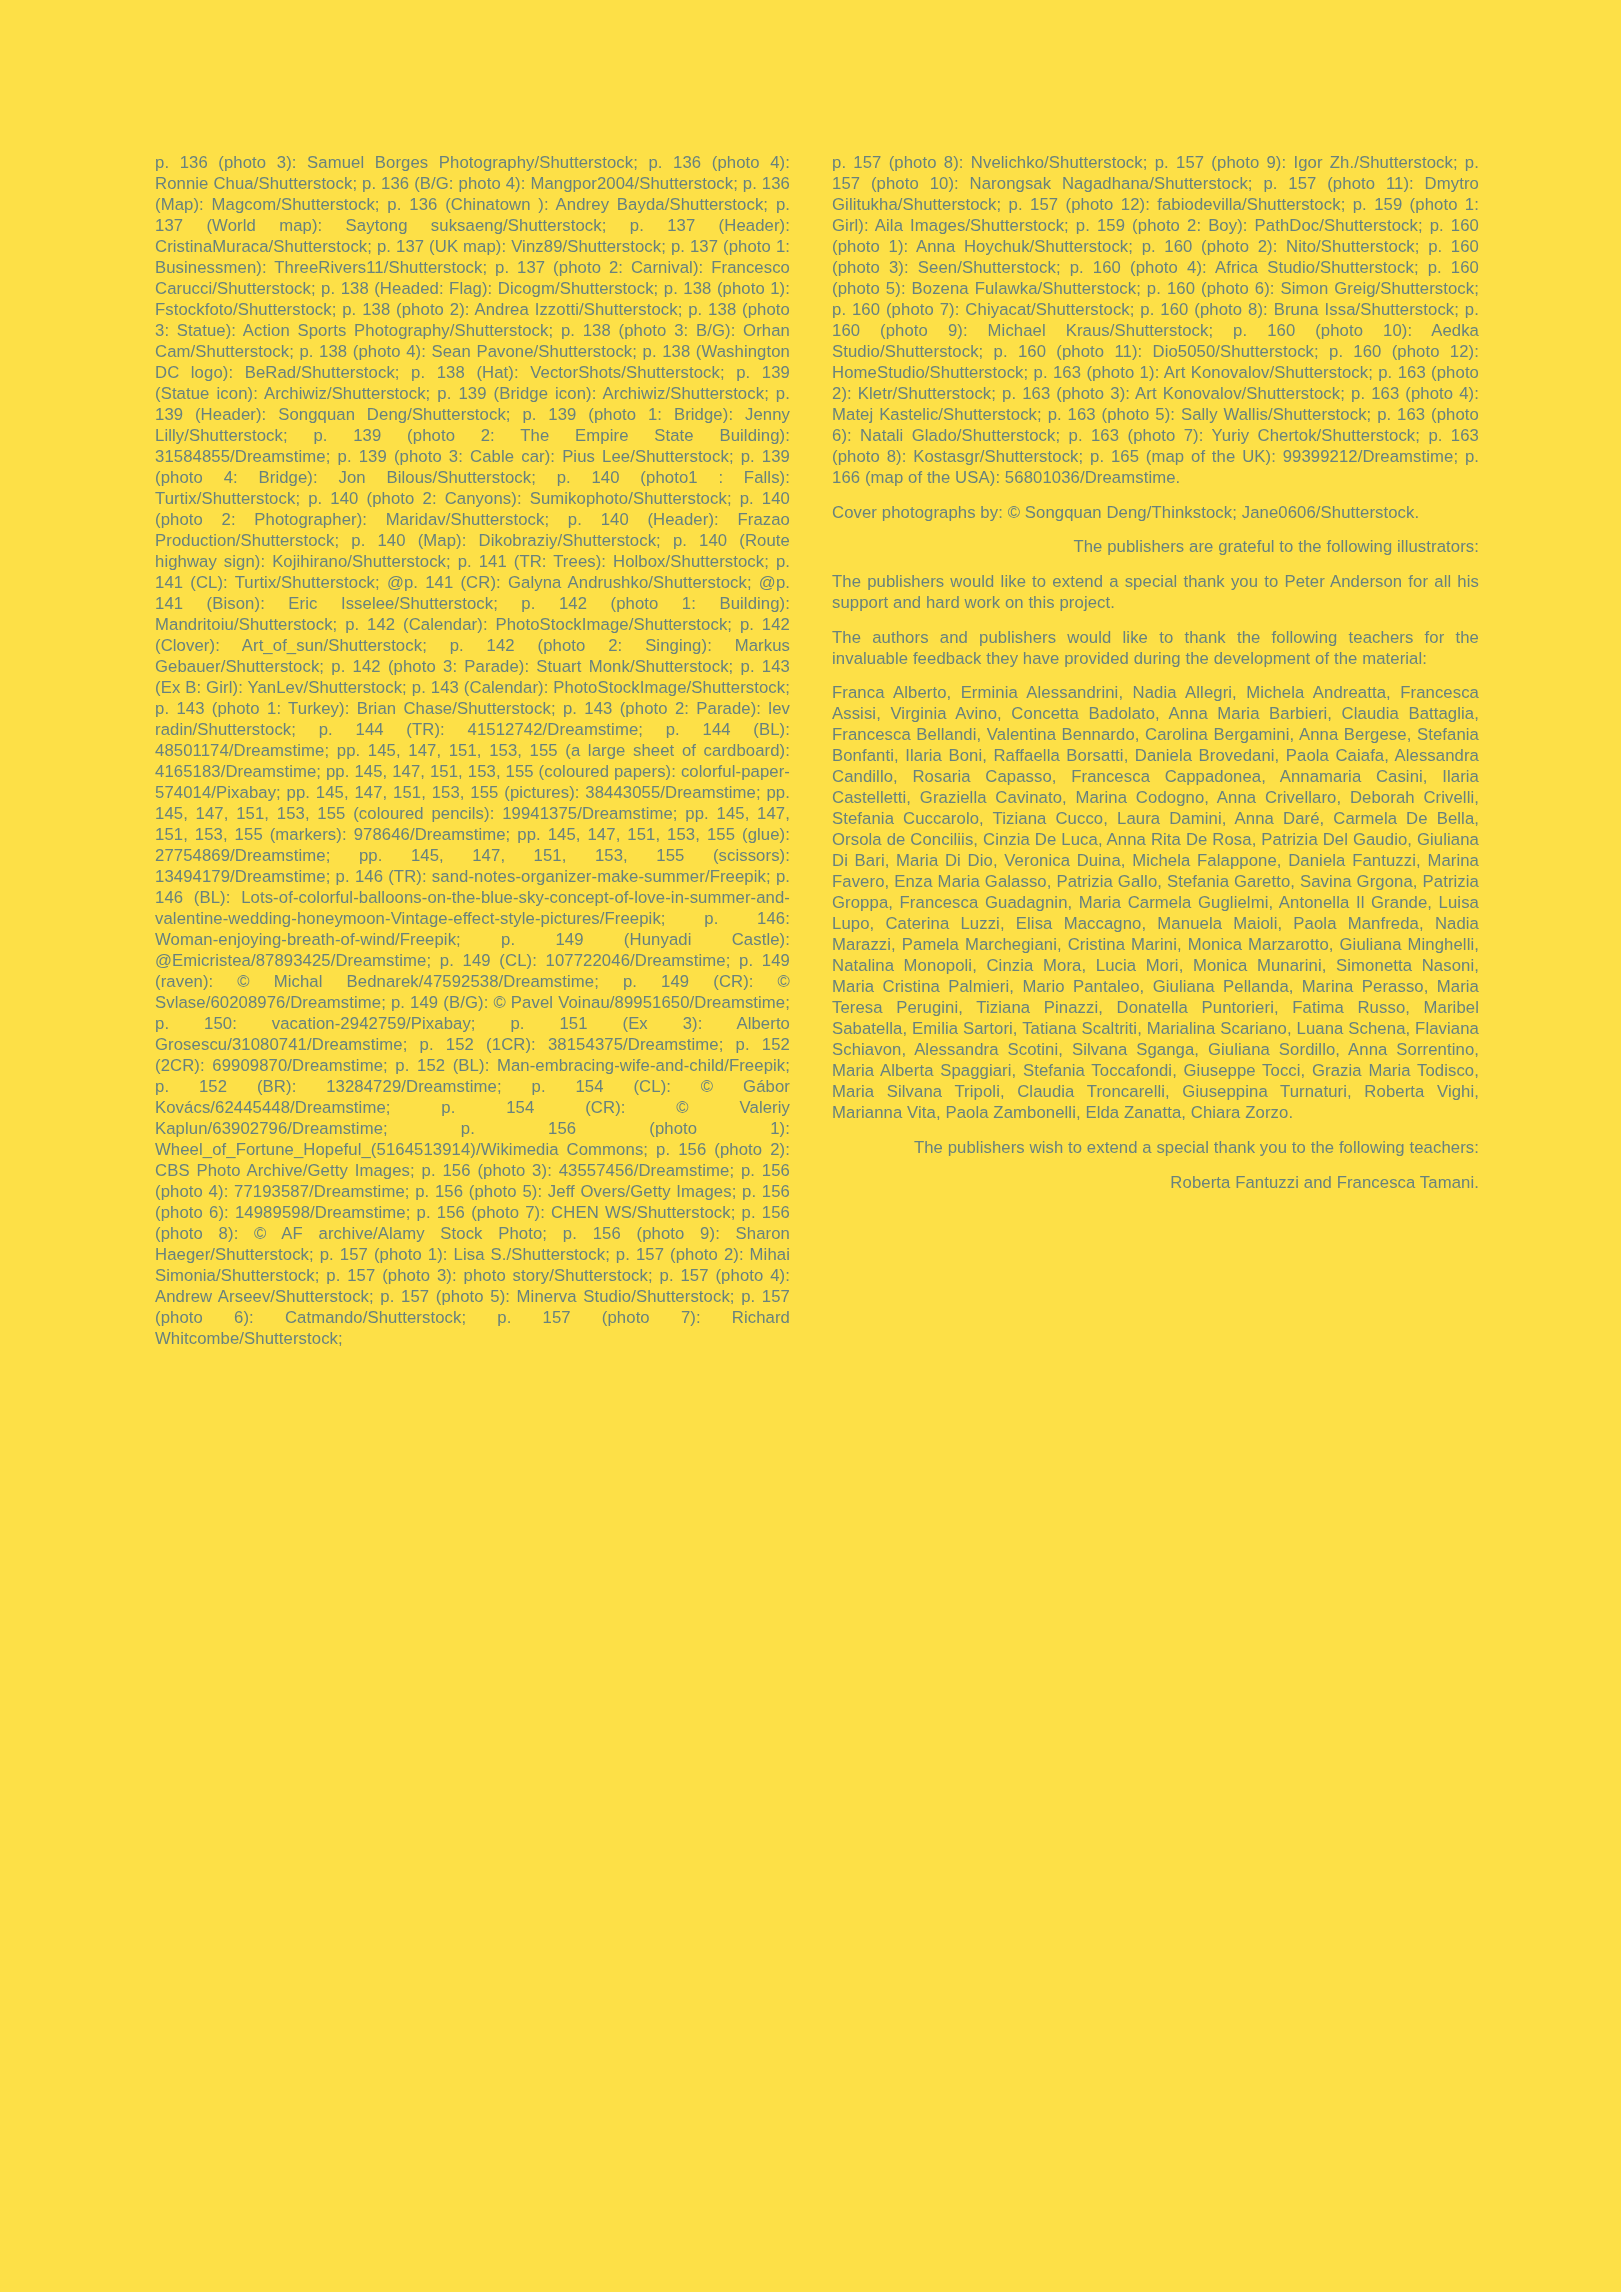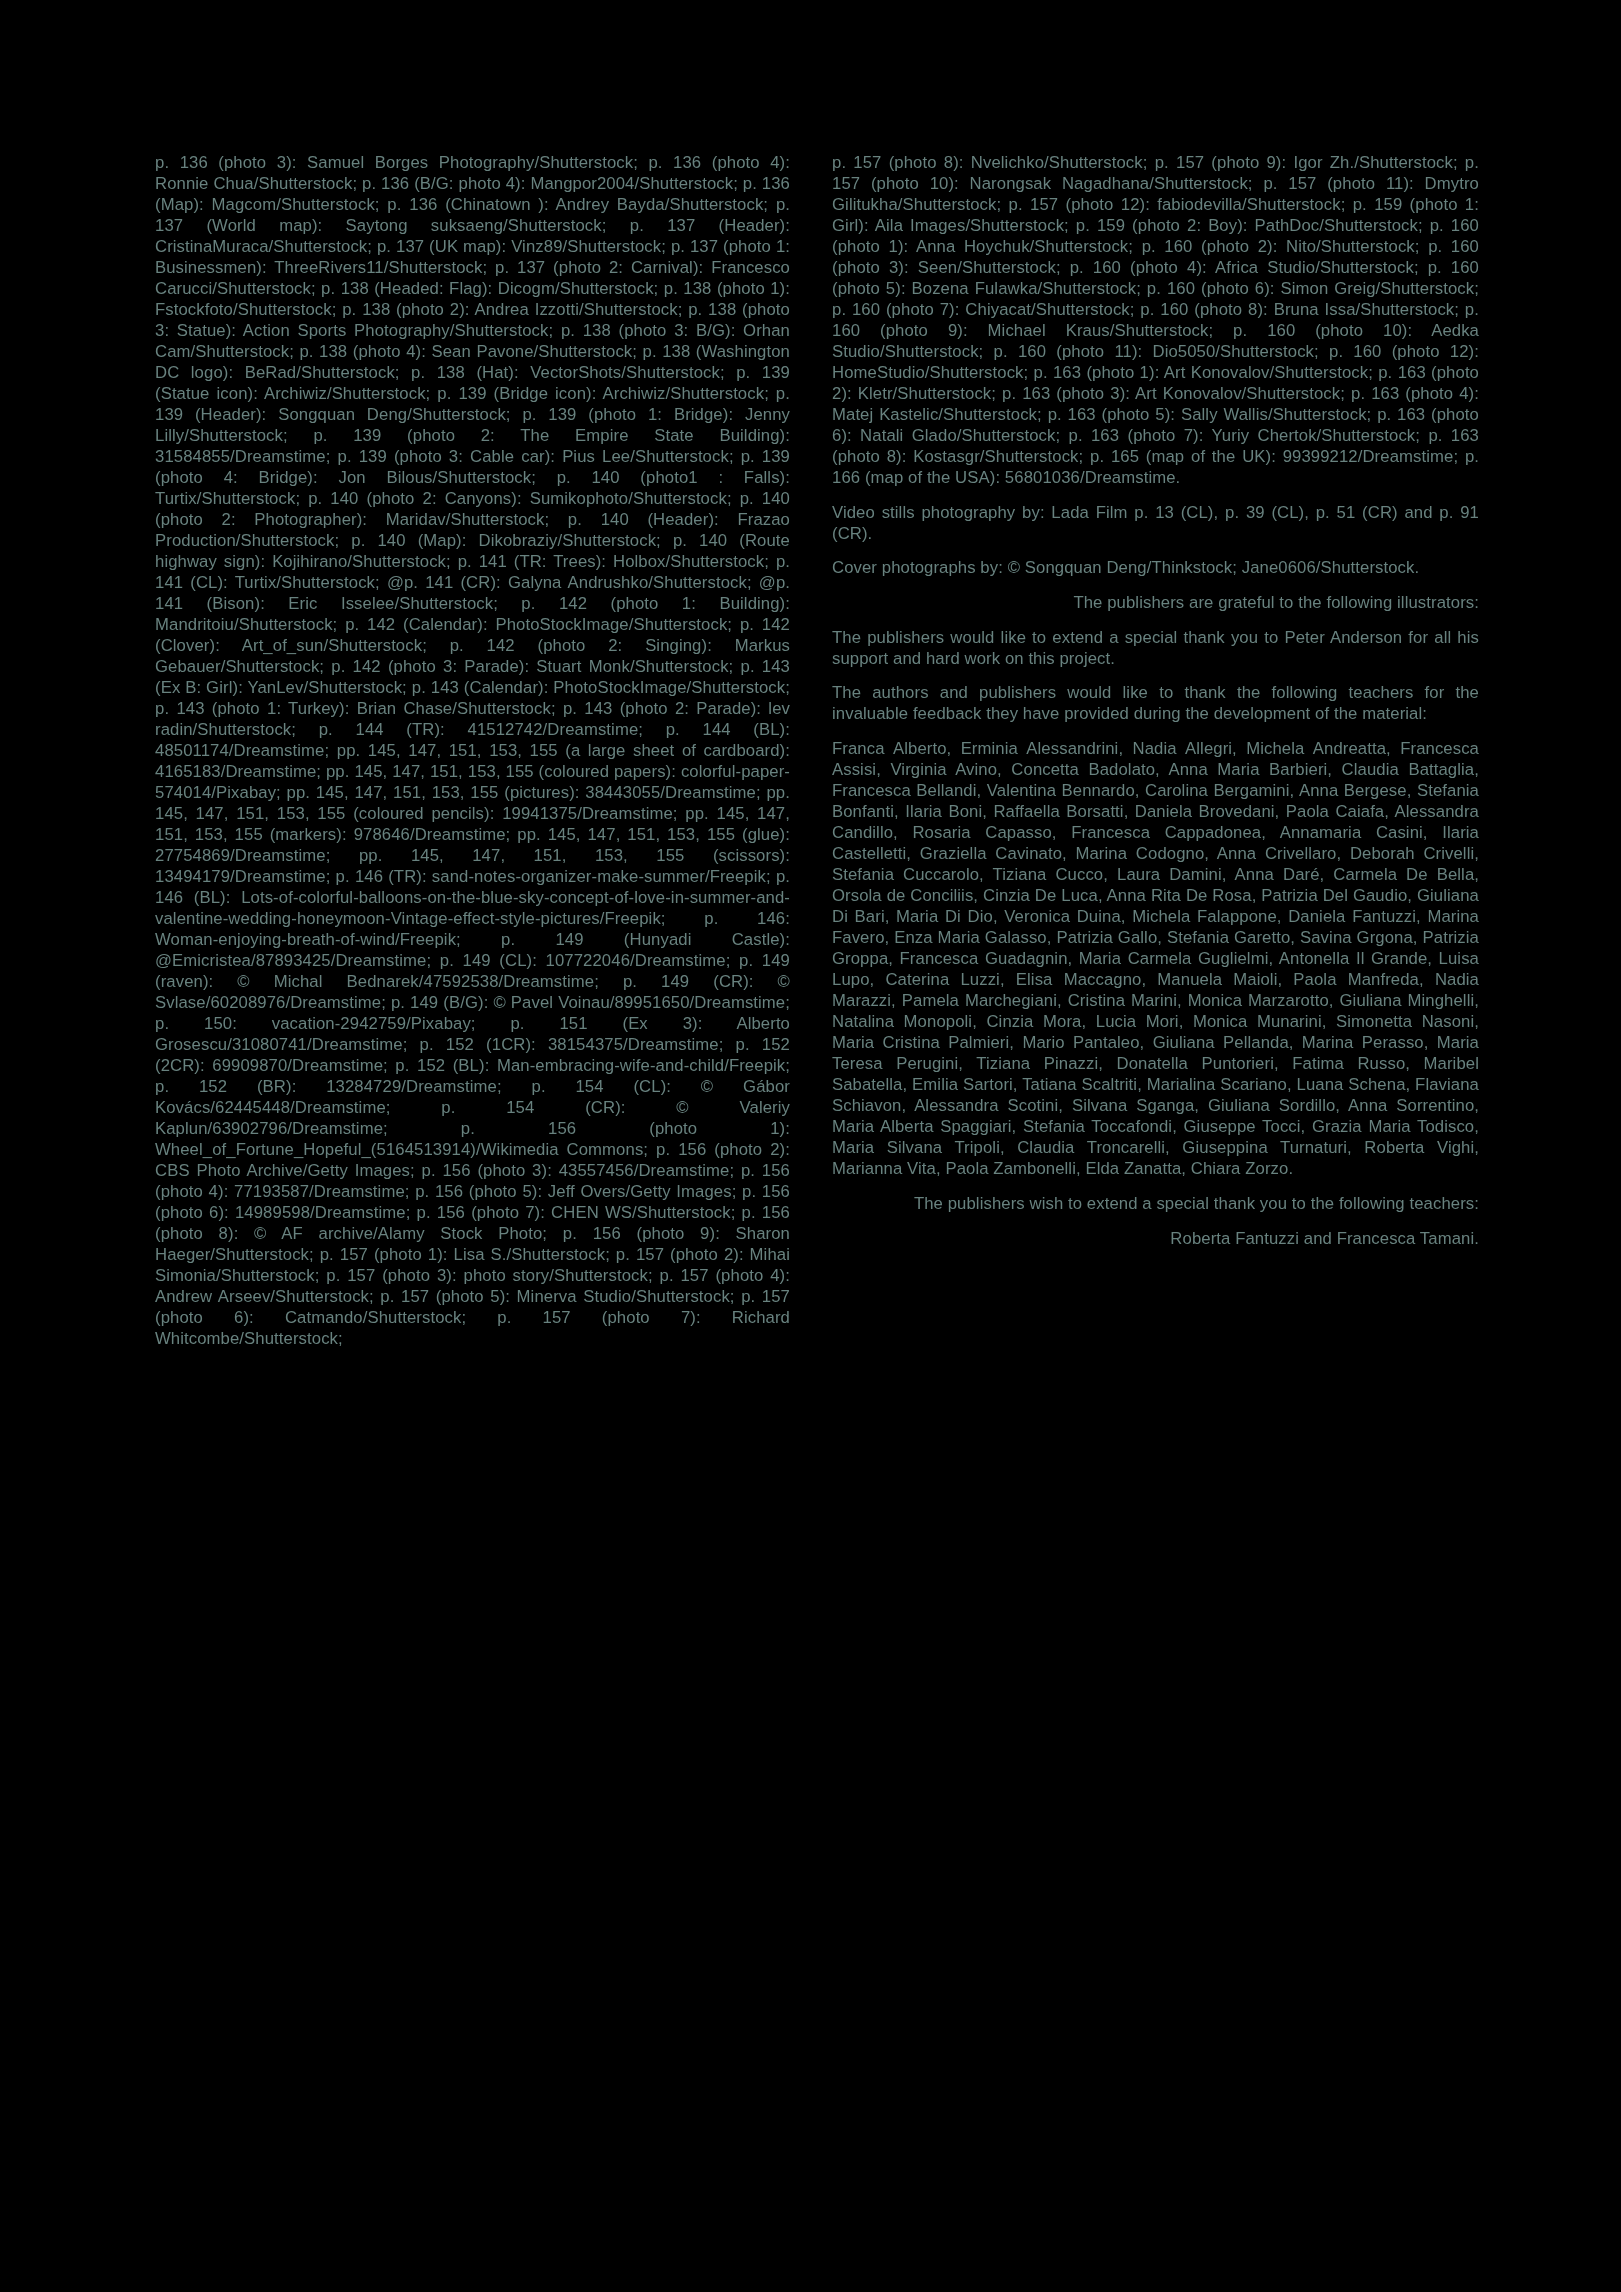--- a/index.html
+++ b/index.html
@@ -10,21 +10,21 @@
   body {
     width: 1621px;
     height: 2293px;
     position: relative;
     overflow: hidden;
     font-family: "Liberation Sans", "DejaVu Sans", sans-serif;
   }
   .page {
     position: absolute;
     inset: 0;
-    background: #000000;
+    background: #fde047;
   }
   .col {
     position: absolute;
     top: 152px;
     color: #68827f;
     font-size: 16.7px;
     line-height: 21px;
     text-align: justify;
     letter-spacing: 0.1px;
   }
@@ -52,21 +52,20 @@
 <div class="page">
 
   <div class="col col-left">
     <p>p. 136 (photo 3): Samuel Borges Photography/Shutterstock; p. 136 (photo 4): Ronnie Chua/Shutterstock; p. 136 (B/G: photo 4): Mangpor2004/Shutterstock; p. 136 (Map): Magcom/Shutterstock; p. 136 (Chinatown ): Andrey Bayda/Shutterstock; p. 137 (World map): Saytong suksaeng/Shutterstock; p. 137 (Header): CristinaMuraca/Shutterstock; p. 137 (UK map): Vinz89/Shutterstock; p. 137 (photo 1: Businessmen): ThreeRivers11/Shutterstock; p. 137 (photo 2: Carnival): Francesco Carucci/Shutterstock; p. 138 (Headed: Flag): Dicogm/Shutterstock; p. 138 (photo 1): Fstockfoto/Shutterstock; p. 138 (photo 2): Andrea Izzotti/Shutterstock; p. 138 (photo 3: Statue): Action Sports Photography/Shutterstock; p. 138 (photo 3: B/G): Orhan Cam/Shutterstock; p. 138 (photo 4): Sean Pavone/Shutterstock; p. 138 (Washington DC logo): BeRad/Shutterstock; p. 138 (Hat): VectorShots/Shutterstock; p. 139 (Statue icon): Archiwiz/Shutterstock; p. 139 (Bridge icon): Archiwiz/Shutterstock; p. 139 (Header): Songquan Deng/Shutterstock; p. 139 (photo 1: Bridge): Jenny Lilly/Shutterstock; p. 139 (photo 2: The Empire State Building): 31584855/Dreamstime; p. 139 (photo 3: Cable car): Pius Lee/Shutterstock; p. 139 (photo 4: Bridge): Jon Bilous/Shutterstock; p. 140 (photo1 : Falls): Turtix/Shutterstock; p. 140 (photo 2: Canyons): Sumikophoto/Shutterstock; p. 140 (photo 2: Photographer): Maridav/Shutterstock; p. 140 (Header): Frazao Production/Shutterstock; p. 140 (Map): Dikobraziy/Shutterstock; p. 140 (Route highway sign): Kojihirano/Shutterstock; p. 141 (TR: Trees): Holbox/Shutterstock; p. 141 (CL): Turtix/Shutterstock; @p. 141 (CR): Galyna Andrushko/Shutterstock; @p. 141 (Bison): Eric Isselee/Shutterstock; p. 142 (photo 1: Building): Mandritoiu/Shutterstock; p. 142 (Calendar): PhotoStockImage/Shutterstock; p. 142 (Clover): Art_of_sun/Shutterstock; p. 142 (photo 2: Singing): Markus Gebauer/Shutterstock; p. 142 (photo 3: Parade): Stuart Monk/Shutterstock; p. 143 (Ex B: Girl): YanLev/Shutterstock; p. 143 (Calendar): PhotoStockImage/Shutterstock; p. 143 (photo 1: Turkey): Brian Chase/Shutterstock; p. 143 (photo 2: Parade): lev radin/Shutterstock; p. 144 (TR): 41512742/Dreamstime; p. 144 (BL): 48501174/Dreamstime; pp. 145, 147, 151, 153, 155 (a large sheet of cardboard): 4165183/Dreamstime; pp. 145, 147, 151, 153, 155 (coloured papers): colorful-paper-574014/Pixabay; pp. 145, 147, 151, 153, 155 (pictures): 38443055/Dreamstime; pp. 145, 147, 151, 153, 155 (coloured pencils): 19941375/Dreamstime; pp. 145, 147, 151, 153, 155 (markers): 978646/Dreamstime; pp. 145, 147, 151, 153, 155 (glue): 27754869/Dreamstime; pp. 145, 147, 151, 153, 155 (scissors): 13494179/Dreamstime; p. 146 (TR): sand-notes-organizer-make-summer/Freepik; p. 146 (BL): Lots-of-colorful-balloons-on-the-blue-sky-concept-of-love-in-summer-and-valentine-wedding-honeymoon-Vintage-effect-style-pictures/Freepik; p. 146: Woman-enjoying-breath-of-wind/Freepik; p. 149 (Hunyadi Castle): @Emicristea/87893425/Dreamstime; p. 149 (CL): 107722046/Dreamstime; p. 149 (raven): © Michal Bednarek/47592538/Dreamstime; p. 149 (CR): © Svlase/60208976/Dreamstime; p. 149 (B/G): © Pavel Voinau/89951650/Dreamstime; p. 150: vacation-2942759/Pixabay; p. 151 (Ex 3): Alberto Grosescu/31080741/Dreamstime; p. 152 (1CR): 38154375/Dreamstime; p. 152 (2CR): 69909870/Dreamstime; p. 152 (BL): Man-embracing-wife-and-child/Freepik; p. 152 (BR): 13284729/Dreamstime; p. 154 (CL): © Gábor Kovács/62445448/Dreamstime; p. 154 (CR): © Valeriy Kaplun/63902796/Dreamstime; p. 156 (photo 1): Wheel_of_Fortune_Hopeful_(5164513914)/Wikimedia Commons; p. 156 (photo 2): CBS Photo Archive/Getty Images; p. 156 (photo 3): 43557456/Dreamstime; p. 156 (photo 4): 77193587/Dreamstime; p. 156 (photo 5): Jeff Overs/Getty Images; p. 156 (photo 6): 14989598/Dreamstime; p. 156 (photo 7): CHEN WS/Shutterstock; p. 156 (photo 8): © AF archive/Alamy Stock Photo; p. 156 (photo 9): Sharon Haeger/Shutterstock; p. 157 (photo 1): Lisa S./Shutterstock; p. 157 (photo 2): Mihai Simonia/Shutterstock; p. 157 (photo 3): photo story/Shutterstock; p. 157 (photo 4): Andrew Arseev/Shutterstock; p. 157 (photo 5): Minerva Studio/Shutterstock; p. 157 (photo 6): Catmando/Shutterstock; p. 157 (photo 7): Richard Whitcombe/Shutterstock;</p>
   </div>
 
   <div class="col col-right">
     <p>p. 157 (photo 8): Nvelichko/Shutterstock; p. 157 (photo 9): Igor Zh./Shutterstock; p. 157 (photo 10): Narongsak Nagadhana/Shutterstock; p. 157 (photo 11): Dmytro Gilitukha/Shutterstock; p. 157 (photo 12): fabiodevilla/Shutterstock; p. 159 (photo 1: Girl): Aila Images/Shutterstock; p. 159 (photo 2: Boy): PathDoc/Shutterstock; p. 160 (photo 1): Anna Hoychuk/Shutterstock; p. 160 (photo 2): Nito/Shutterstock; p. 160 (photo 3): Seen/Shutterstock; p. 160 (photo 4): Africa Studio/Shutterstock; p. 160 (photo 5): Bozena Fulawka/Shutterstock; p. 160 (photo 6): Simon Greig/Shutterstock; p. 160 (photo 7): Chiyacat/Shutterstock; p. 160 (photo 8): Bruna Issa/Shutterstock; p. 160 (photo 9): Michael Kraus/Shutterstock; p. 160 (photo 10): Aedka Studio/Shutterstock; p. 160 (photo 11): Dio5050/Shutterstock; p. 160 (photo 12): HomeStudio/Shutterstock; p. 163 (photo 1): Art Konovalov/Shutterstock; p. 163 (photo 2): Kletr/Shutterstock; p. 163 (photo 3): Art Konovalov/Shutterstock; p. 163 (photo 4): Matej Kastelic/Shutterstock; p. 163 (photo 5): Sally Wallis/Shutterstock; p. 163 (photo 6): Natali Glado/Shutterstock; p. 163 (photo 7): Yuriy Chertok/Shutterstock; p. 163 (photo 8): Kostasgr/Shutterstock; p. 165 (map of the UK): 99399212/Dreamstime; p. 166 (map of the USA): 56801036/Dreamstime.</p>
 
 
-    <p>Video stills photography by: Lada Film p. 13 (CL), p. 39 (CL), p. 51 (CR) and p. 91 (CR).</p>
 
     <p>Cover photographs by: © Songquan Deng/Thinkstock; Jane0606/Shutterstock.</p>
 
     <p class="no-justify">The publishers are grateful to the following illustrators:</p>
 
 
     <p>The publishers would like to extend a special thank you to Peter Anderson for all his support and hard work on this project.</p>
 
     <p>The authors and publishers would like to thank the following teachers for the invaluable feedback they have provided during the development of the material:</p>
 

